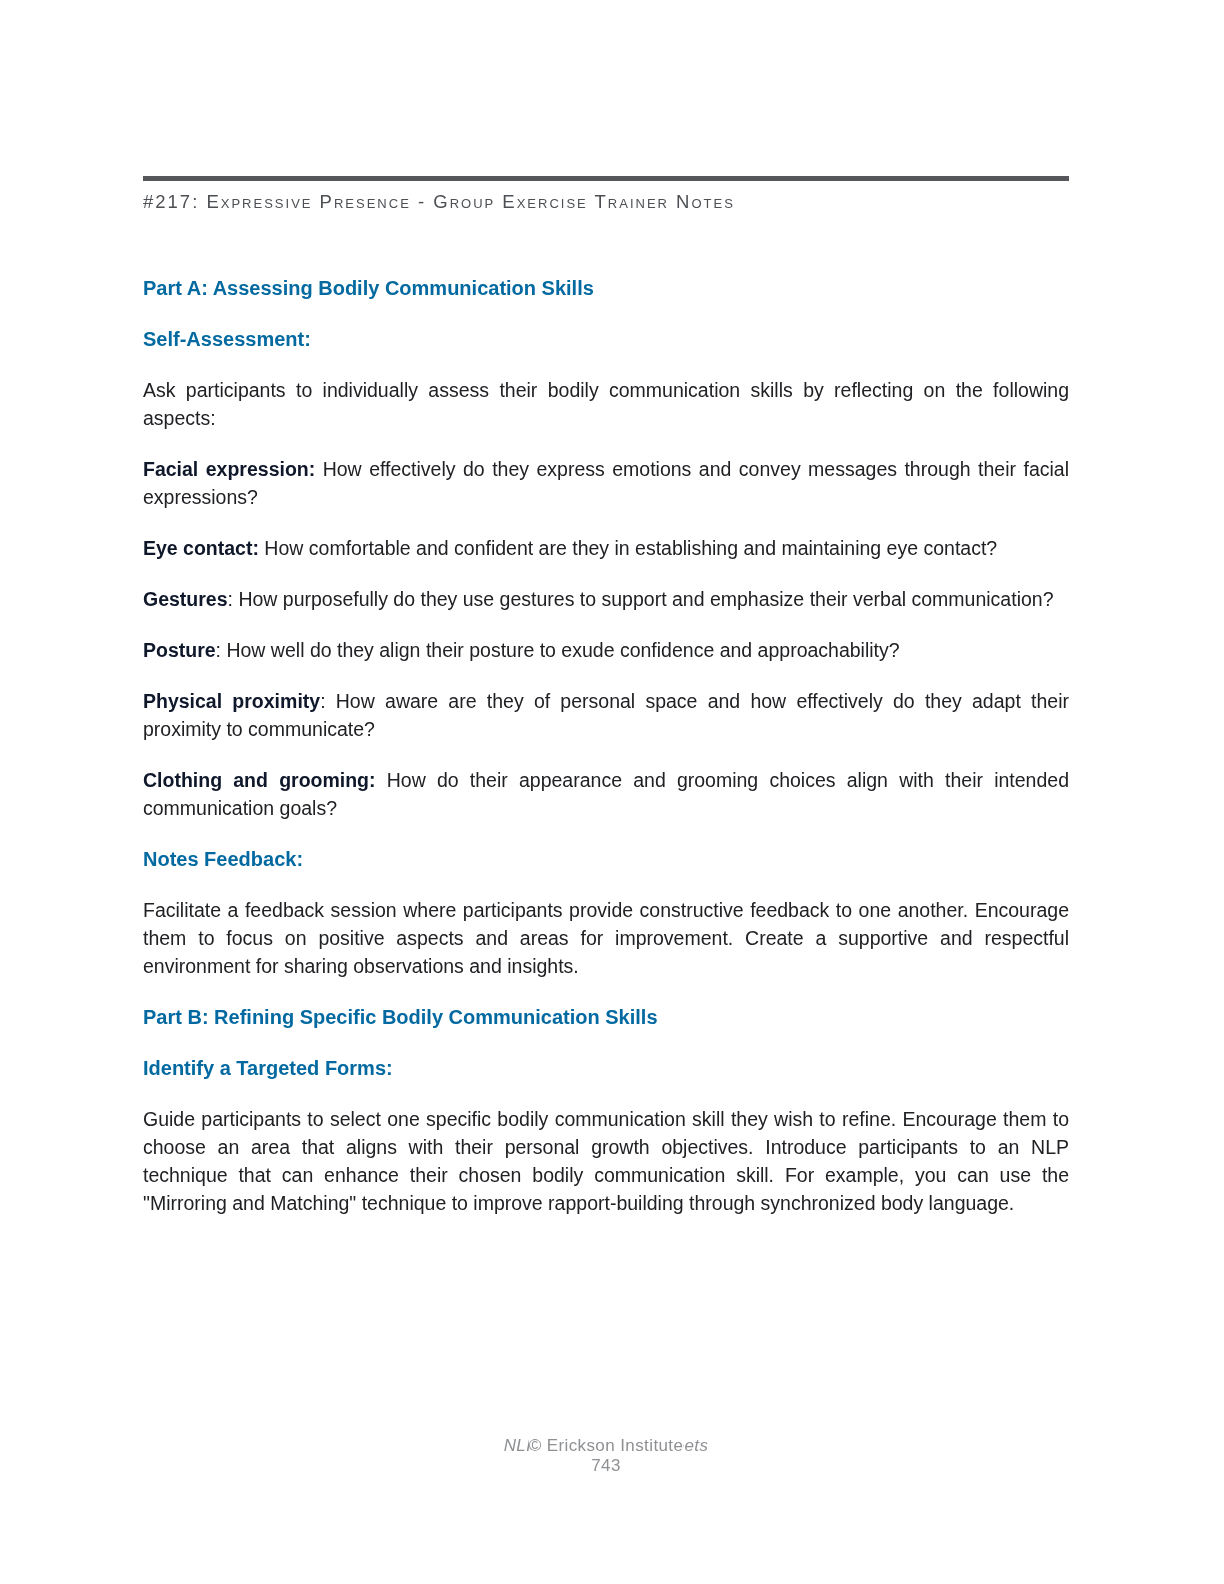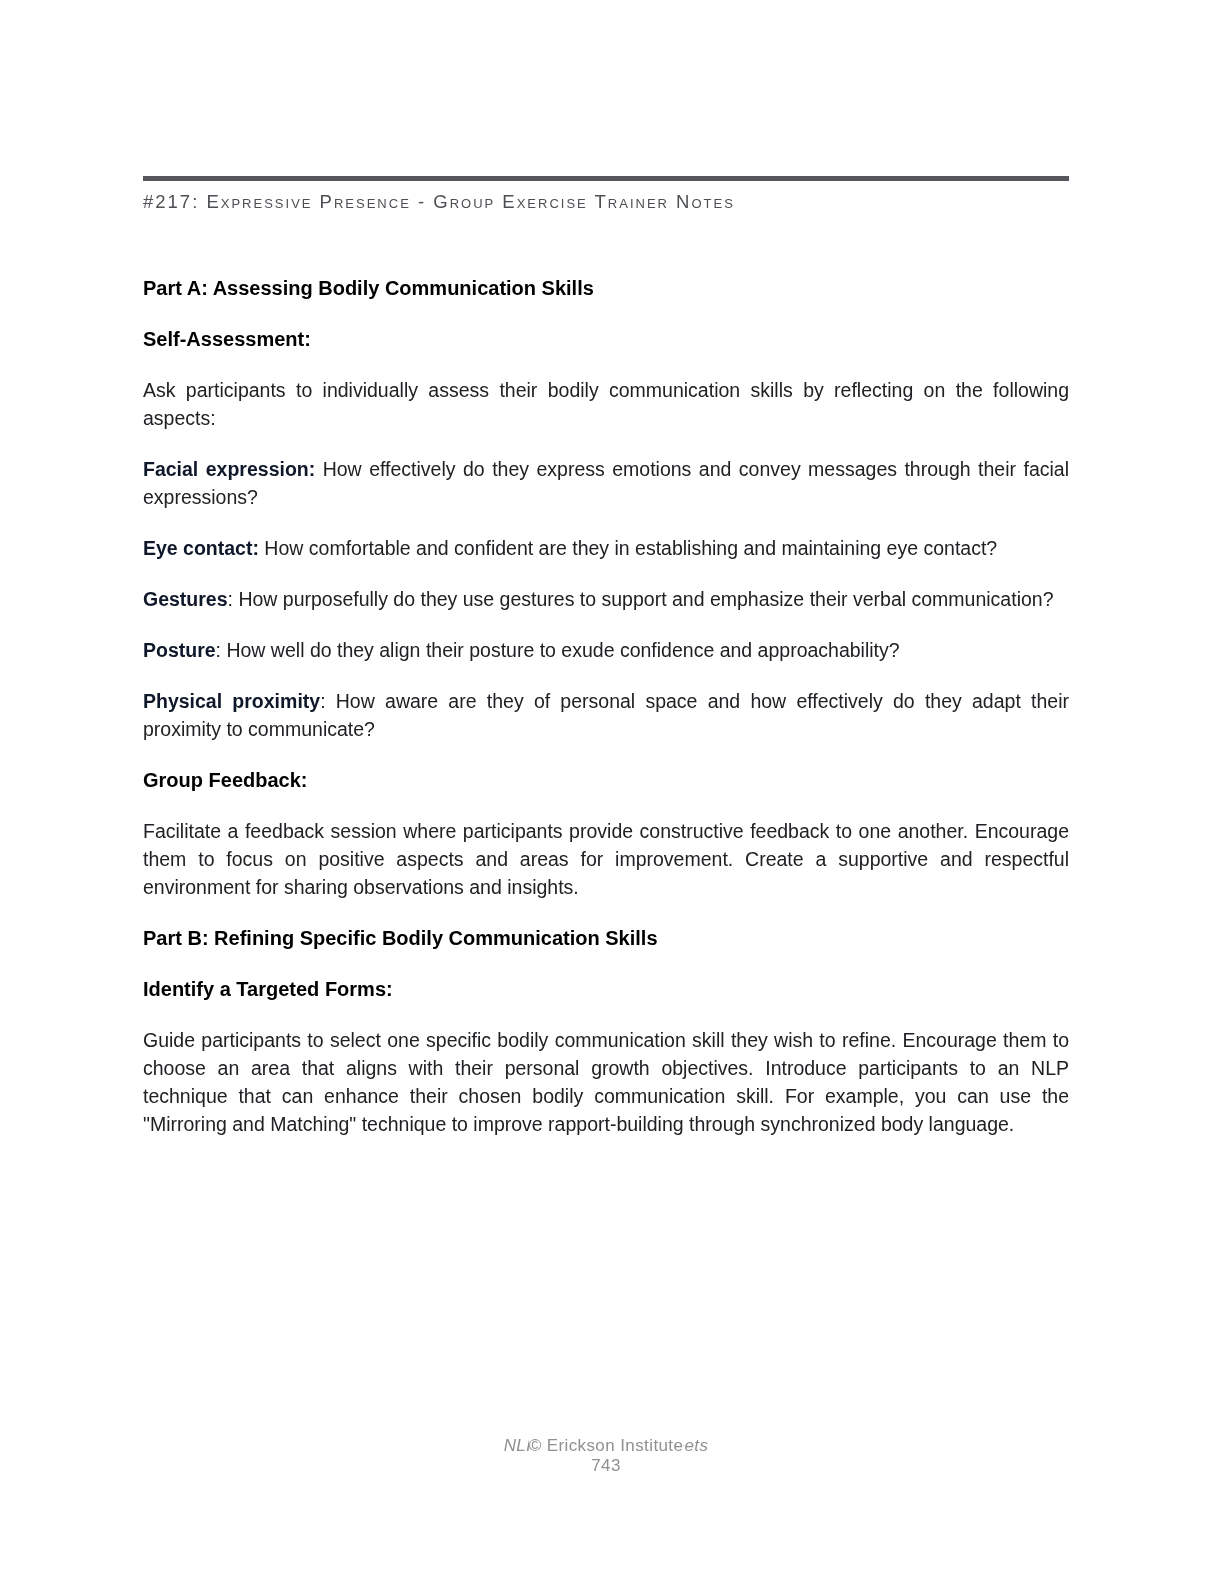--- a/index.html
+++ b/index.html
@@ -31,21 +31,21 @@
     font-variant: small-caps;
     letter-spacing: 2px;
     color: #4c4f53;
     margin-bottom: 60px;
   }
   .blk { margin: 0 0 23px 0; }
   h2.blk, h3.blk {
     font-size: 20px;
     line-height: 28px;
     font-weight: bold;
-    color: #000000;
+    color: #0369a1;
     margin-top: 4px;
   }
   p.blk {
     font-size: 19.5px;
     line-height: 28px;
     text-align: justify;
     margin-top: 11px;
   }
   p.blk strong { color: #0f172a; }
   .section-gap { margin-top: 76px; }
@@ -82,22 +82,23 @@
     <p class="blk"><strong>Facial expression:</strong><span> How effectively do they express emotions and convey messages through their facial expressions?</span></p>
 
     <p class="blk"><strong>Eye contact:</strong><span> How comfortable and confident are they in establishing and maintaining eye contact?</span></p>
 
     <p class="blk"><strong>Gestures</strong><span>: How purposefully do they use gestures to support and emphasize their verbal communication?</span></p>
 
     <p class="blk"><strong>Posture</strong><span>: How well do they align their posture to exude confidence and approachability?</span></p>
 
     <p class="blk"><strong>Physical proximity</strong><span>: How aware are they of personal space and how effectively do they adapt their proximity to communicate?</span></p>
 
+    <p class="blk"><strong>Clothing and grooming:</strong><span> How do their appearance and grooming choices align with their intended communication goals?</span></p>
 
-    <h3 class="blk">Group Feedback:</h3>
+    <h3 class="blk">Notes Feedback:</h3>
 
     <p class="blk"><span>Facilitate a feedback session where participants provide constructive feedback to one another. Encourage them to focus on positive aspects and areas for improvement. Create a supportive and respectful environment for sharing observations and insights.</span></p>
 
     <h2 class="blk section-gap">Part B: Refining Specific Bodily Communication Skills</h2>
     <h3 class="blk">Identify a Targeted Forms:</h3>
 
     <p class="blk"><span>Guide participants to select one specific bodily communication skill they wish to refine. Encourage them to choose an area that aligns with their personal growth objectives. Introduce participants to an NLP technique that can enhance their chosen bodily communication skill. For example, you can use the "Mirroring and Matching" technique to improve rapport-building through synchronized body language.</span></p>
 
   </div>
 

